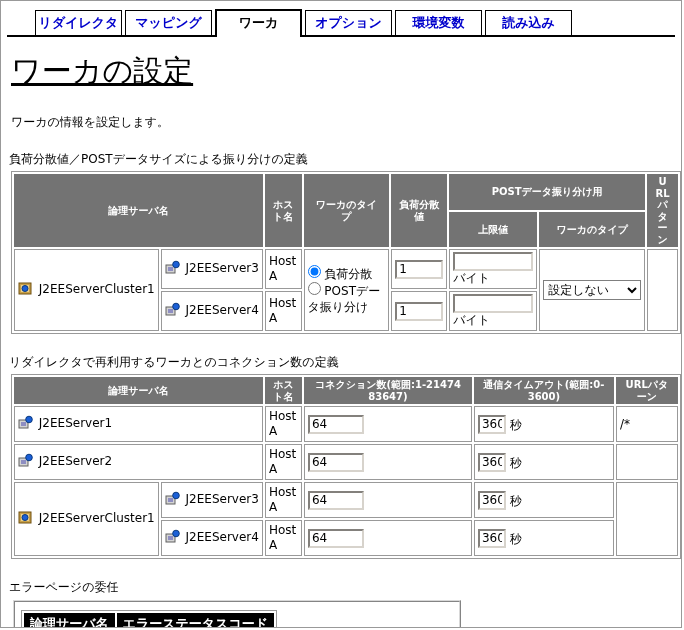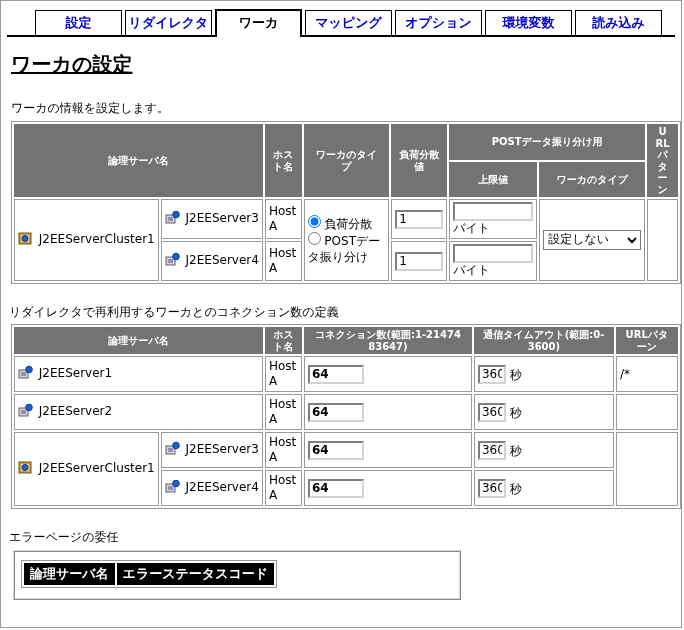--- a/index.html
+++ b/index.html
@@ -6,62 +6,62 @@
   html,body { width:684px; height:630px; background:#fff; font-family:"DejaVu Sans","Liberation Sans",sans-serif; color:#000; }
   .page { width:682px; height:628px; border:1px solid #999; background:#fff; overflow:hidden; }
 
   
   .tabbar { display:flex; align-items:flex-end; padding:8px 8px 0 28px; margin:0 6px; border-bottom:2px solid #000; }
   .tab { width:87px; text-align:center; font-size:13px; font-weight:bold; color:#0000cc;
          border:1px solid #000; border-bottom:none; background:#fff; padding:3px 2px; margin-right:3px; cursor:pointer; }
   .tab.active { color:#000; border-width:2px; border-bottom:none; margin-bottom:-2px; padding-bottom:5px; position:relative; z-index:2; background:#fff; }
 
   
-  .title { font-size:20px; font-weight:bold; text-decoration:underline; margin:14px 0 0 10px; }
+  .title { font-size:30px; font-weight:normal; text-decoration:underline; margin:14px 0 0 10px; }
   .desc { font-size:12px; margin:22px 0 4px 10px; }
 
   .section-label { font-size:12px; margin:20px 0 3px 8px; }
 
   
   table.cfg { border-collapse:separate; border-spacing:2px; border:1px solid #999; margin-left:10px; background:#fff; }
   table.cfg th { background:#737373; color:#fff; font-weight:bold; font-size:10px; text-align:center; padding:2px 8px; word-break:break-all; line-height:1.15; }
   table.cfg td { border:1px solid #999; font-size:12px; padding:2px 3px; vertical-align:middle; word-break:break-all; line-height:1.25; }
   td.center { text-align:center; }
 
   input.txt { font-size:12px; height:19px; border:2px inset #d7d3cc; padding:0 2px; background:#fff; font-family:inherit; }
-  .w48 { width:48px; } .w80 { width:80px; } .w56 { width:56px;font-weight:bold; } .w46 { width:28px; }
-  select.sel { font-size:12px; height:20px; background:#fff; border:1px solid #7f7f7f; font-family:Liberation Mono, monospace; }
+  .w48 { width:48px; } .w80 { width:80px; } .w56 { width:56px; } .w46 { width:28px; }
+  select.sel { font-size:12px; height:20px; background:#fff; border:1px solid #7f7f7f; font-family:Liberation Sans, sans-serif; }
 
   .radio-line { display:block; font-size:12px; line-height:1.3; }
   .ico { display:inline-block; vertical-align:-3px; margin-right:2px; }
   .servercell { white-space:nowrap; overflow:hidden; }
 
   
   .error-box { width:448px; margin:4px 0 0 12px; border:2px ridge #d8d8d8; padding:8px 6px 10px 6px; }
   table.mini { border-collapse:separate; border-spacing:2px; border:1px solid #999; }
   table.mini th { background:#000; color:#fff; font-size:13px; font-weight:bold; padding:2px 6px; }
 </style>
 </head>
 <body>
 
 <div class="page">
 
   <div class="tabbar">
-    <div class="tab">設定</div>
     <div class="tab">リダイレクタ</div>
+    <div class="tab">マッピング</div>
     <div class="tab active">ワーカ</div>
-    <div class="tab">マッピング</div>
     <div class="tab">オプション</div>
     <div class="tab">環境変数</div>
     <div class="tab">読み込み</div>
   </div>
 
   <div class="title">ワーカの設定</div>
   <div class="desc">ワーカの情報を設定します。</div>
 
+  <div class="section-label">負荷分散値／POSTデータサイズによる振り分けの定義</div>
   <table class="cfg">
     <colgroup>
       <col style="width:128px">
         <col style="width:88px">
         <col style="width:37px">
         <col style="width:88px">
       <col style="width:44px">
         <col style="width:86px">
         <col style="width:106px">
         <col style="width:31px">

